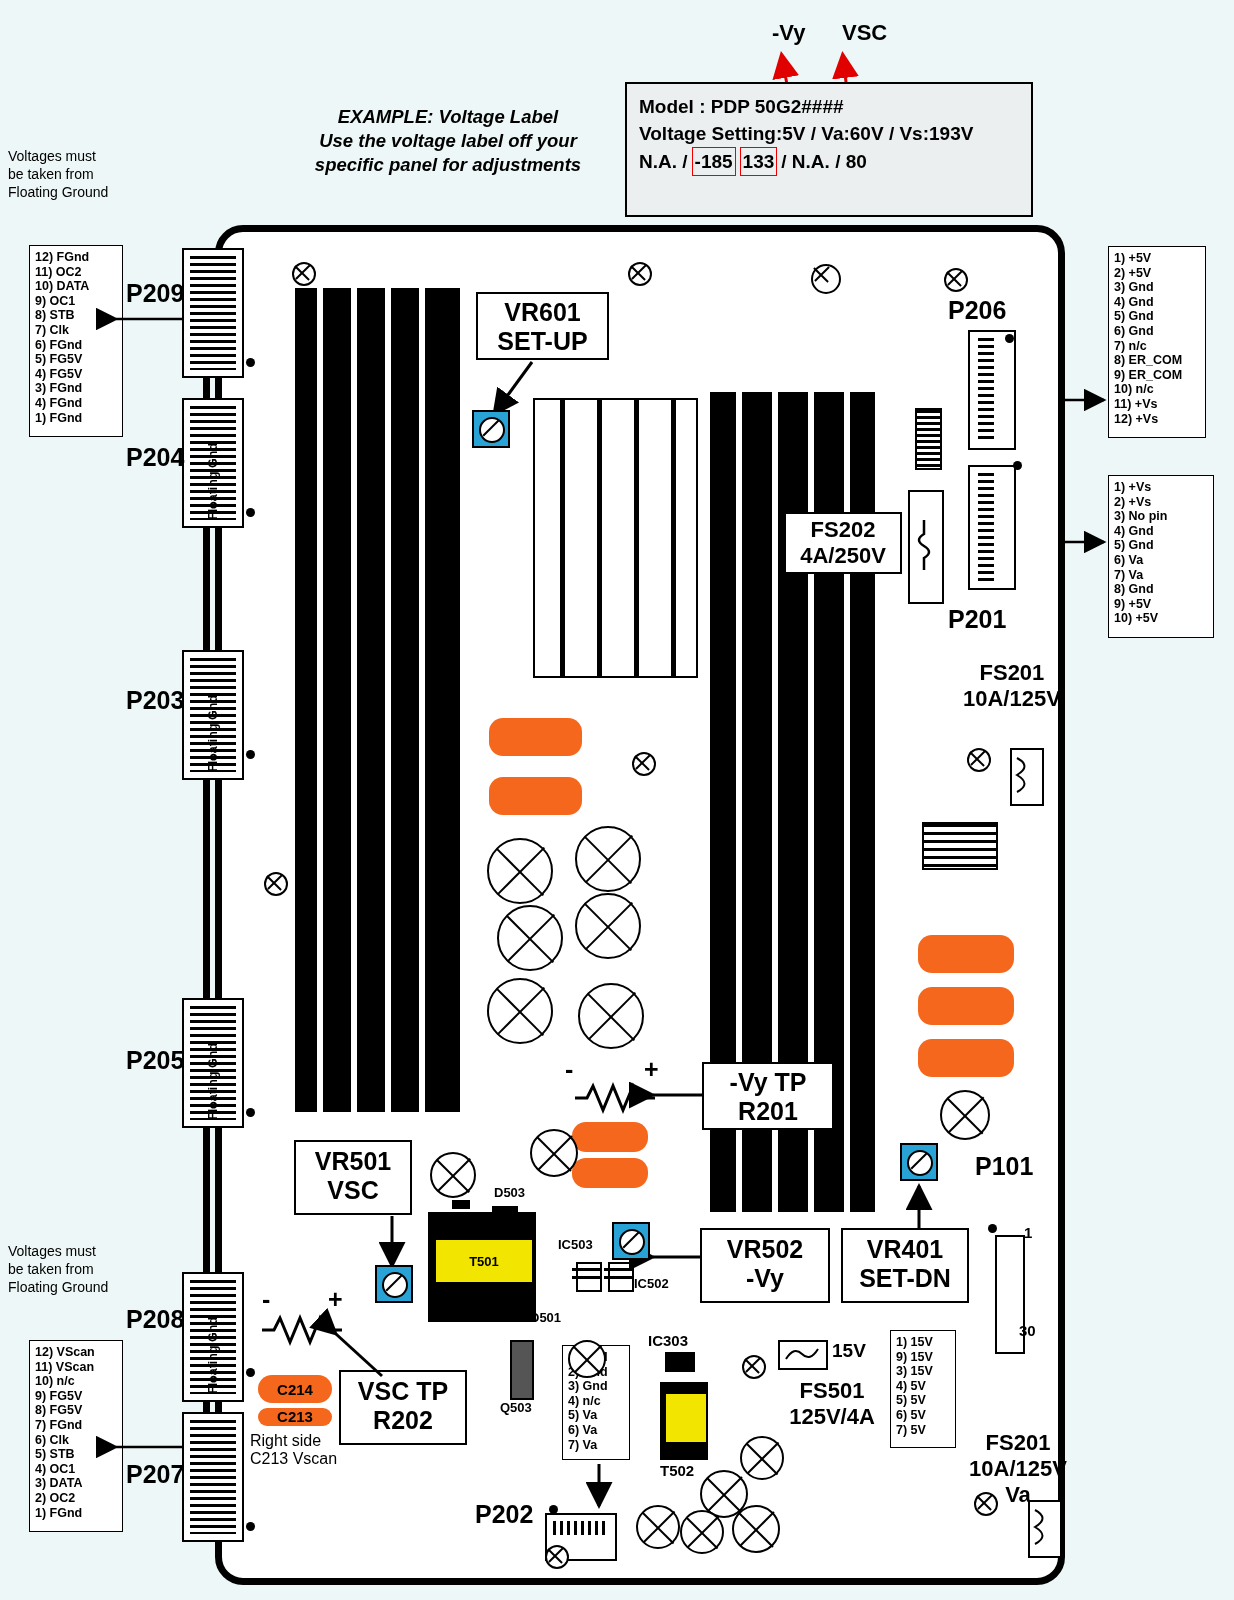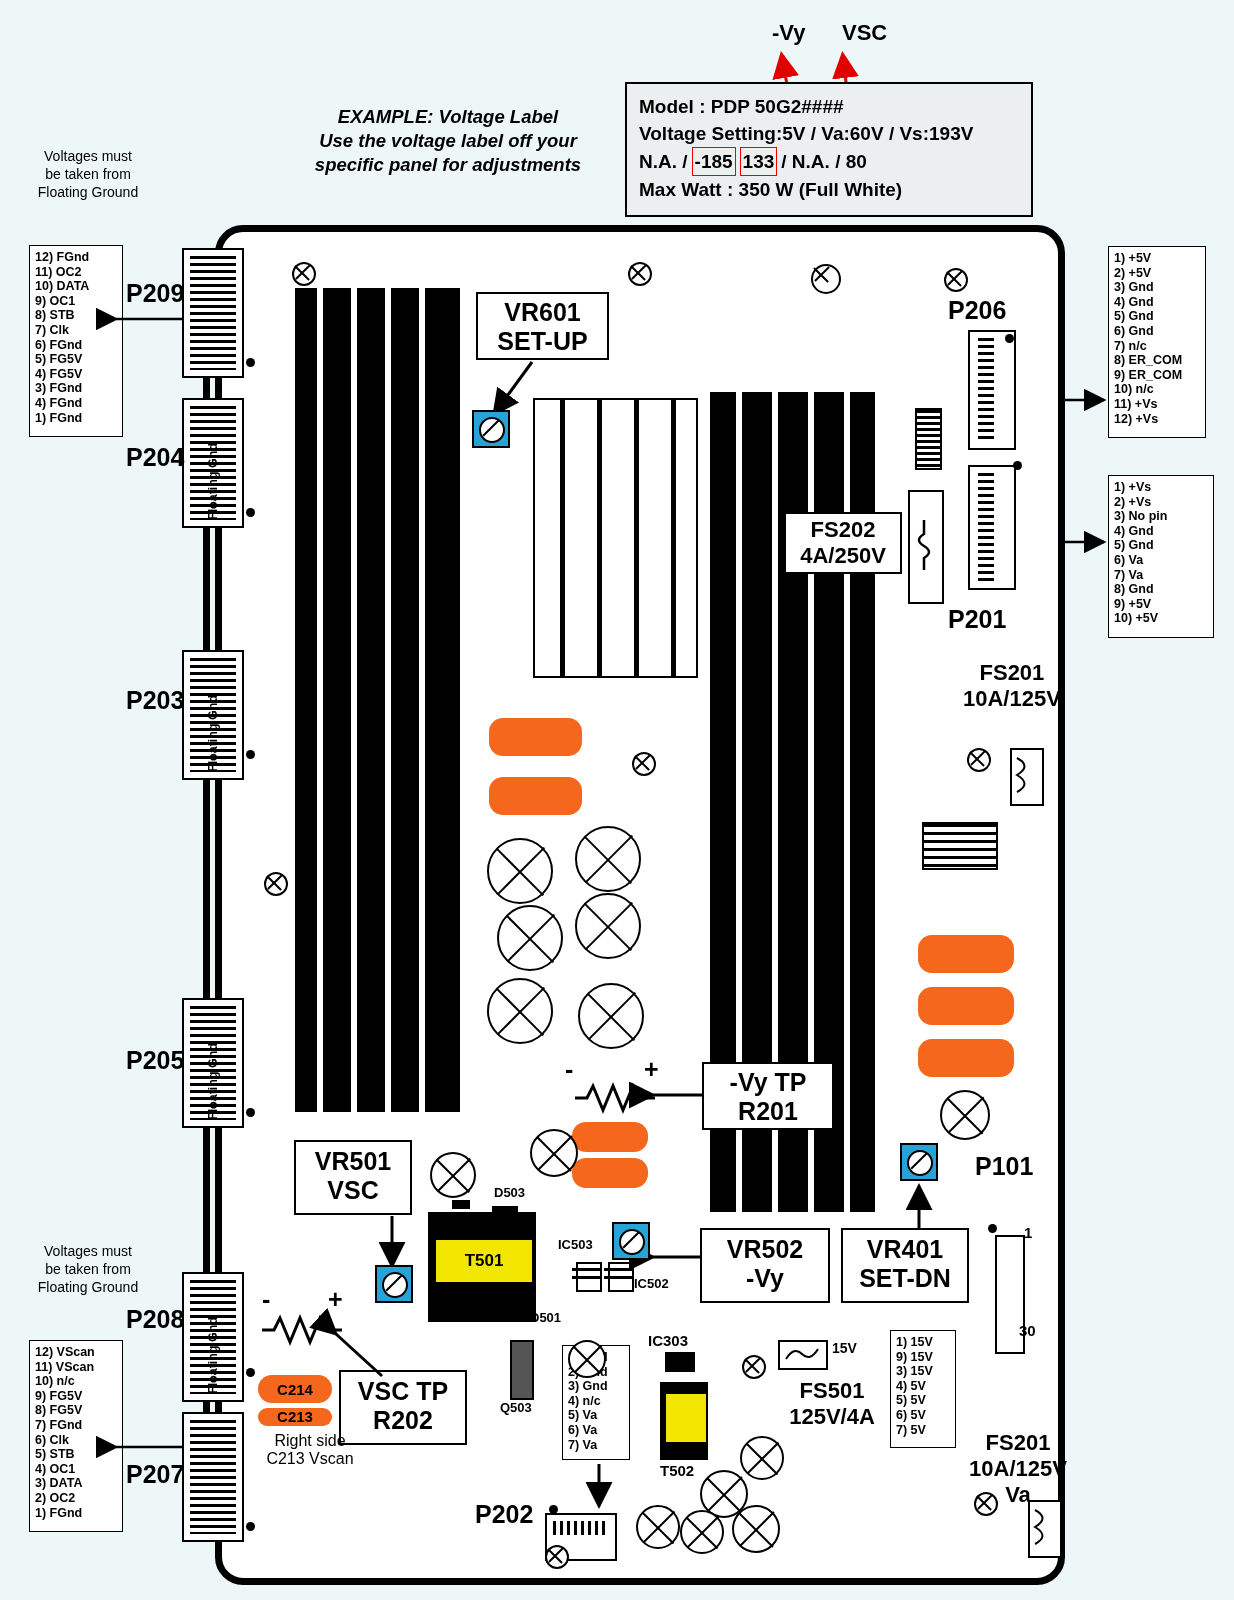--- a/index.html
+++ b/index.html
@@ -13,21 +13,21 @@
   .abs{position:absolute;}
   .bold{font-weight:bold;}
   
   .wbox{
     background:#ffffff;border:2px solid #000;box-sizing:border-box;
   }
   .pinlist{
     background:#ffffff;border:1.5px solid #000;box-sizing:border-box;
     font-size:12.5px;font-weight:bold;line-height:14.6px;padding:4px 5px;
   }
-  .note{font-size:14px;line-height:18px;text-align:center;}
+  .note{font-size:14px;line-height:18px;text-align:left;}
   .labelbig{font-size:25px;font-weight:bold;}
   .labelmed{font-size:22px;font-weight:bold;}
   .labelsm{font-size:13px;font-weight:bold;}
   
   #board{
     left:215px;top:225px;width:850px;height:1360px;
     background:#ffffff;border:7px solid #000;border-radius:28px;box-sizing:border-box;
   }
   
   .hs{background:#000;}
@@ -84,21 +84,20 @@
 
 <div class="abs wbox" style="left:625px;top:82px;width:408px;height:135px;background:#eceff0;padding:9px 12px;">
   <div class="bold" style="font-size:19px;line-height:27px;">Model : PDP 50G2####</div>
   <div class="bold" style="font-size:19px;line-height:27px;">Voltage Setting:5V / Va:60V / Vs:193V</div>
   <div class="bold" style="font-size:19px;line-height:27px;display:flex;align-items:center;gap:4px;">
     <span>N.A. /</span>
     <span class="vl-box">-185</span>
     <span class="vl-box">133</span>
     <span>/ N.A. / 80</span>
   </div>
-  <div class="bold" style="font-size:19px;line-height:27px;">Max Watt : 350 W (Full White)</div>
 </div>
 
 <div class="abs note" style="left:8px;top:147px;width:160px;">
   <div>Voltages must</div>
   <div>be taken from</div>
   <div>Floating Ground</div>
 </div>
 
 <div class="abs pinlist" style="left:29px;top:245px;width:94px;height:192px;">
   <div>12) FGnd</div>
@@ -335,21 +334,21 @@
 </div>
 <svg class="abs" style="left:378px;top:1214px;width:30px;height:62px;">
   <line x1="14" y1="2" x2="14" y2="52" stroke="#000" stroke-width="3" marker-end="url(#afw)"></line>
 </svg>
 <div class="pot" style="left:375px;top:1265px;">
     <div class="k"></div>
   </div>
 
 <div class="abs" style="left:428px;top:1212px;width:108px;height:110px;background:#000;"></div>
 <div class="abs" style="left:434px;top:1238px;width:96px;height:42px;background:#f2e600;border:2px solid #000;display:flex;align-items:center;justify-content:center;">
-  <span class="labelmed" style="font-size:17px;">T501</span>
+  <span class="labelmed" style="font-size:13px;">T501</span>
 </div>
 <div class="abs" style="left:452px;top:1200px;width:18px;height:9px;background:#000;"></div>
 <div class="abs labelsm" style="left:452px;top:1209px;">D502</div>
 <div class="abs" style="left:492px;top:1206px;width:26px;height:10px;background:#000;"></div>
 <div class="abs labelsm" style="left:494px;top:1185px;">D503</div>
 <div class="abs" style="left:505px;top:1312px;width:18px;height:9px;background:#000;"></div>
 <div class="abs labelsm" style="left:530px;top:1310px;">D501</div>
 
 <div class="abs labelsm" style="left:558px;top:1237px;">IC503</div>
 <div class="abs" style="left:576px;top:1262px;width:22px;height:26px;background:#fff;border:2px solid #000;"></div>
@@ -433,21 +432,21 @@
 <div class="abs labelsm" style="left:648px;top:1332px;font-size:15px;">IC303</div>
 <div class="abs" style="left:665px;top:1352px;width:30px;height:20px;background:#000;"></div>
 <div class="abs" style="left:660px;top:1382px;width:48px;height:78px;background:#000;"></div>
 <div class="abs" style="left:664px;top:1392px;width:40px;height:48px;background:#f2e600;border:2px solid #000;"></div>
 <div class="abs labelsm" style="left:660px;top:1462px;font-size:15px;">T502</div>
 
 <div class="abs" style="left:778px;top:1340px;width:46px;height:26px;background:#fff;border:2.5px solid #000;"></div>
 <svg class="abs" style="left:784px;top:1346px;width:36px;height:16px;">
   <path d="M2,13 Q10,0 18,8 Q26,16 34,3" stroke="#000" stroke-width="2" fill="none"></path>
 </svg>
-<div class="abs labelmed" style="left:832px;top:1340px;font-size:14px;">15V</div>
+<div class="abs labelmed" style="left:832px;top:1340px;font-size:19px;">15V</div>
 
 <div class="abs" style="left:772px;top:1378px;text-align:center;width:120px;">
   <div class="labelmed">FS501</div>
   <div class="labelmed">125V/4A</div>
 </div>
 <div class="abs pinlist" style="left:890px;top:1330px;width:66px;height:118px;">
   <div>1) 15V</div>
   <div>9) 15V</div>
   <div>3) 15V</div>
   <div>4) 5V</div>

